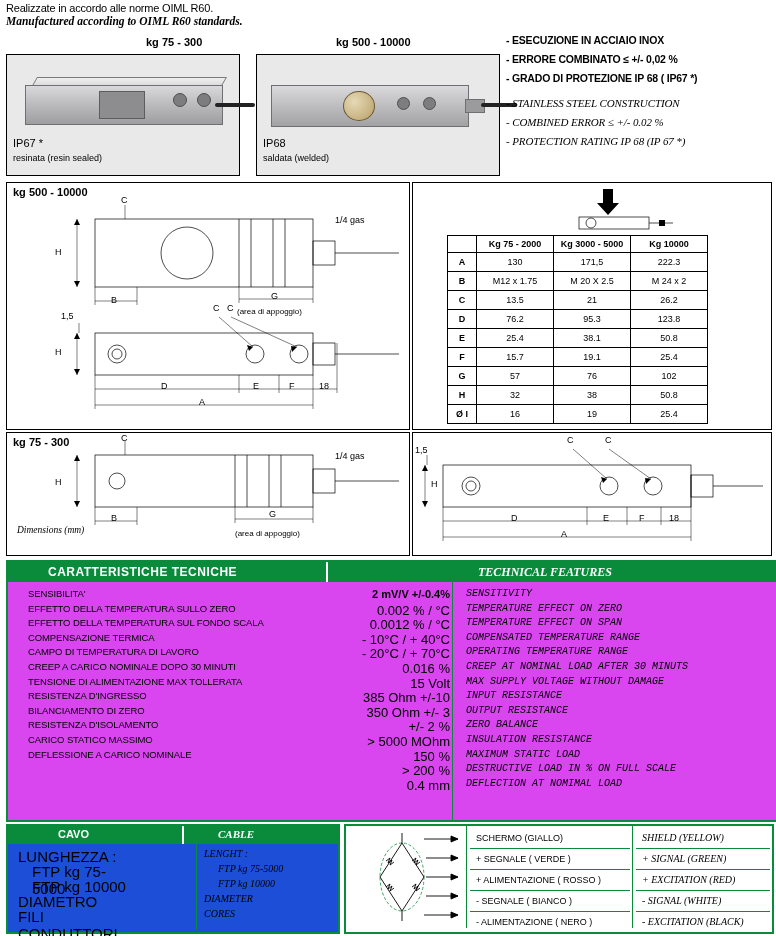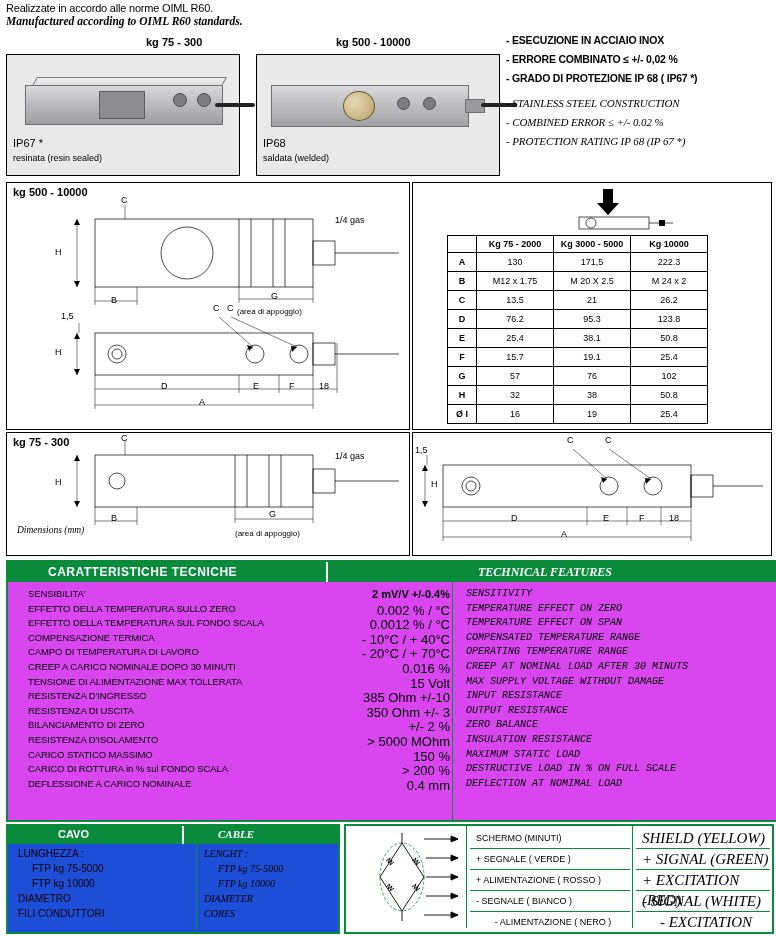--- a/index.html
+++ b/index.html
@@ -81,35 +81,35 @@
   .tfcolB div.first{font-weight:bold;font-size:11px;}
   .tfcolC div{height:14.6px;font-size:10px;font-style:italic;font-family:Liberation Mono, monospace;}
   .vline{position:absolute;left:444px;top:20px;width:1px;height:238px;background:#0a8b3c;}
 
   
   .cablebox{position:absolute;left:6px;top:824px;width:330px;height:106px;border:2px solid #0a8b3c;background:#1d4ed8;}
   .cablehdr{position:absolute;left:0;top:0;width:100%;height:18px;background:#0a8b3c;}
   .cablehdr .c1{position:absolute;left:50px;top:2px;color:#fff;font-weight:bold;font-size:11px;}
   .cablehdr .c2{position:absolute;left:210px;top:2px;color:#fff;font-weight:bold;font-size:11px;font-style:italic;font-family:"Liberation Serif",serif;}
   .cablehdr .cdiv{position:absolute;left:174px;top:0;width:2px;height:18px;background:#fff;}
-  .cbA{position:absolute;left:10px;top:22px;width:120px;font-size:10px;}
+  .cbA{position:absolute;left:10px;top:22px;width:120px;font-size:15px;}
   .cbB{position:absolute;left:134px;top:22px;width:50px;text-align:right;font-size:9.5px;}
   .cbC{position:absolute;left:196px;top:22px;width:130px;font-size:10px;font-style:italic;font-family:"Liberation Serif",serif;}
   .cbA div,.cbB div,.cbC div{height:15px;}
   .cvline{position:absolute;left:188px;top:18px;width:1px;height:86px;background:#0a8b3c;}
 
   
   .bridgebox{position:absolute;left:344px;top:824px;width:426px;height:106px;border:2px solid #0a8b3c;background:#fff;}
   .bvline{position:absolute;left:120px;top:0;width:1px;height:102px;background:#0a8b3c;}
   .bmid{position:absolute;left:286px;top:0;width:1px;height:102px;background:#0a8b3c;}
   .wrowsA{position:absolute;left:124px;top:2px;width:160px;}
   .wrowsB{position:absolute;left:290px;top:2px;width:134px;}
   .wrowsA div,.wrowsB div{height:20px;line-height:20px;border-bottom:1px solid #0a8b3c;font-size:9px;padding-left:6px;}
-  .wrowsB div{font-style:italic;font-family:"Liberation Serif",serif;font-size:15px;}
-  .wrowsA div:last-child,.wrowsB div:last-child{border-bottom:none;text-align:center;}
+  .wrowsB div{font-style:italic;font-family:"Liberation Serif",serif;font-size:10px;}
+  .wrowsA div:last-child,.wrowsB div:last-child{border-bottom:none;}
   svg{display:block;}
 </style>
 </head>
 <body>
 
 <div class="page">
 
   <div class="hdr">
     <div class="l1">Realizzate in accordo alle norme OIML R60.</div>
     <div class="l2">Manufactured according to OIML R60 standards.</div>
@@ -389,25 +389,23 @@
 
     <div class="tfcolA">
       <div>SENSIBILITA'</div>
       <div>EFFETTO DELLA TEMPERATURA SULLO ZERO</div>
       <div>EFFETTO DELLA TEMPERATURA SUL FONDO SCALA</div>
       <div>COMPENSAZIONE TERMICA</div>
       <div>CAMPO DI TEMPERATURA DI LAVORO</div>
       <div>CREEP A CARICO NOMINALE DOPO 30 MINUTI</div>
       <div>TENSIONE DI ALIMENTAZIONE MAX TOLLERATA</div>
       <div>RESISTENZA D'INGRESSO</div>
-      <div>RESISTENZA DI USCITA</div>
       <div>BILANCIAMENTO DI ZERO</div>
       <div>RESISTENZA D'ISOLAMENTO</div>
       <div>CARICO STATICO MASSIMO</div>
-      <div>CARICO DI ROTTURA in % sul FONDO SCALA</div>
       <div>DEFLESSIONE A CARICO NOMINALE</div>
     </div>
 
     <div class="tfcolB">
       <div class="first">2 mV/V   +/-0.4%</div>
       <div>0.002 % / °C</div>
       <div>0.0012 % / °C</div>
       <div>- 10°C / + 40°C</div>
       <div>- 20°C / + 70°C</div>
       <div>0.016 %</div>
@@ -481,21 +479,21 @@
           <polygon points="112,69 105,66 105,72" fill="#000"></polygon>
         <line x1="78" y1="88" x2="112" y2="88"></line>
           <polygon points="112,88 105,85 105,91" fill="#000"></polygon>
         <line x1="56" y1="16" x2="56" y2="6"></line>
         <line x1="56" y1="84" x2="56" y2="94"></line>
       </g>
     </svg>
     <div class="bvline"></div>
     <div class="bmid"></div>
     <div class="wrowsA">
-      <div>SCHERMO (MINUTI)</div>
+      <div>SCHERMO (GIALLO)</div>
       <div>+ SEGNALE ( VERDE )</div>
       <div>+ ALIMENTAZIONE ( ROSSO )</div>
       <div>- SEGNALE ( BIANCO )</div>
       <div>- ALIMENTAZIONE ( NERO )</div>
     </div>
     <div class="wrowsB">
       <div>SHIELD (YELLOW)</div>
       <div>+ SIGNAL (GREEN)</div>
       <div>+ EXCITATION (RED)</div>
       <div>- SIGNAL (WHITE)</div>

